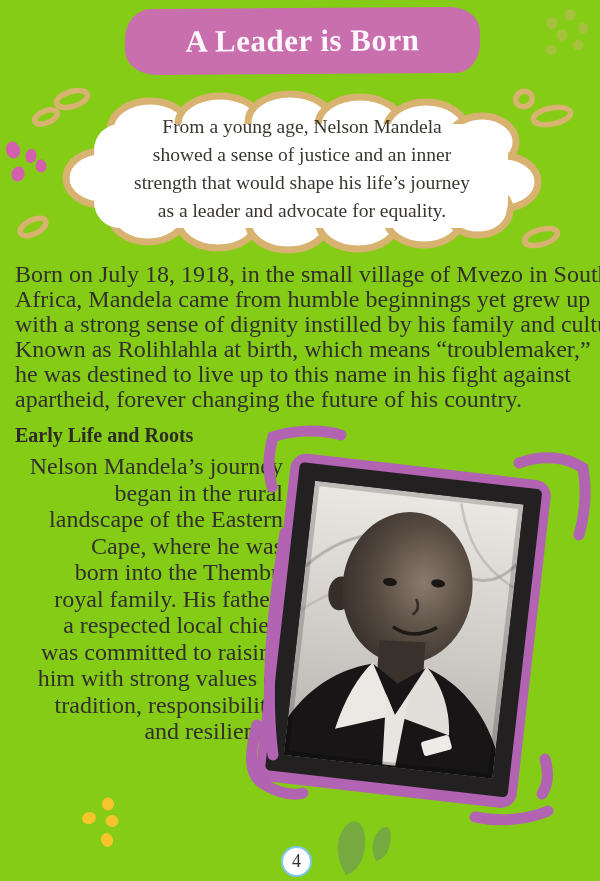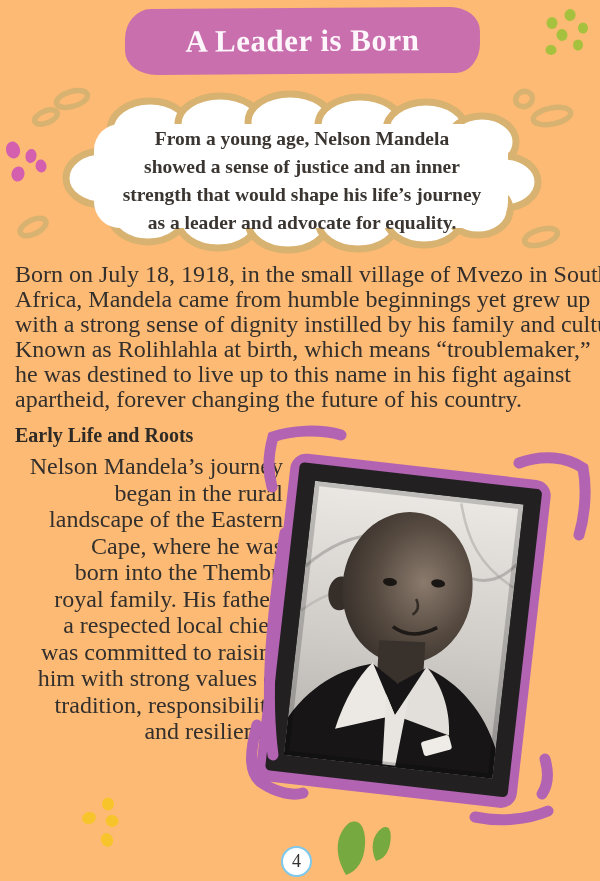--- a/index.html
+++ b/index.html
@@ -1,35 +1,35 @@
 <!DOCTYPE html>
 <html><head>
 <meta charset="utf-8">
 <style>
   html,body{margin:0;padding:0;background:#ffffff;}
   .page{
-    position:relative;width:600px;height:881px;background:#fdba74;overflow:hidden;
+    position:relative;width:600px;height:881px;background:#84cc16;overflow:hidden;
     font-family:"Liberation Serif","DejaVu Serif",serif;color:#332f2c;
   }
   .abs{position:absolute;}
   
   .banner{
     left:125px;top:8px;width:355px;height:66px;background:#c96fae;
     border-radius:26px 30px 24px 32px / 30px 24px 30px 24px;
     display:flex;align-items:center;justify-content:center;transform:rotate(-.4deg);
   }
   .banner h1{
     margin:0;color:#fdf6fb;font-size:31px;font-weight:bold;letter-spacing:.5px;
     font-family:"Liberation Serif","DejaVu Serif",serif;
   }
   
   .cloud-svg{left:58px;top:90px;}
   .cloud-text{
-    left:60px;top:104px;width:484px;padding-top:21px;text-align:center;
-    font-weight:bold;font-size:19.5px;line-height:28px;color:#3a3530;white-space:pre;
+    left:60px;top:92px;width:484px;padding-top:21px;text-align:center;
+    font-weight:normal;font-size:19.5px;line-height:28px;color:#3a3530;white-space:pre;
   }
   
   .intro{
     left:15px;top:262px;width:582px;font-size:24px;line-height:25px;white-space:pre;
   }
   .section-heading{
     left:15px;top:424px;font-size:20px;font-weight:bold;color:#2e2a26;text-align:right;
   }
   .side-par{
     left:15px;top:453px;width:268px;font-size:24px;line-height:26.5px;white-space:pre;text-align:right;

